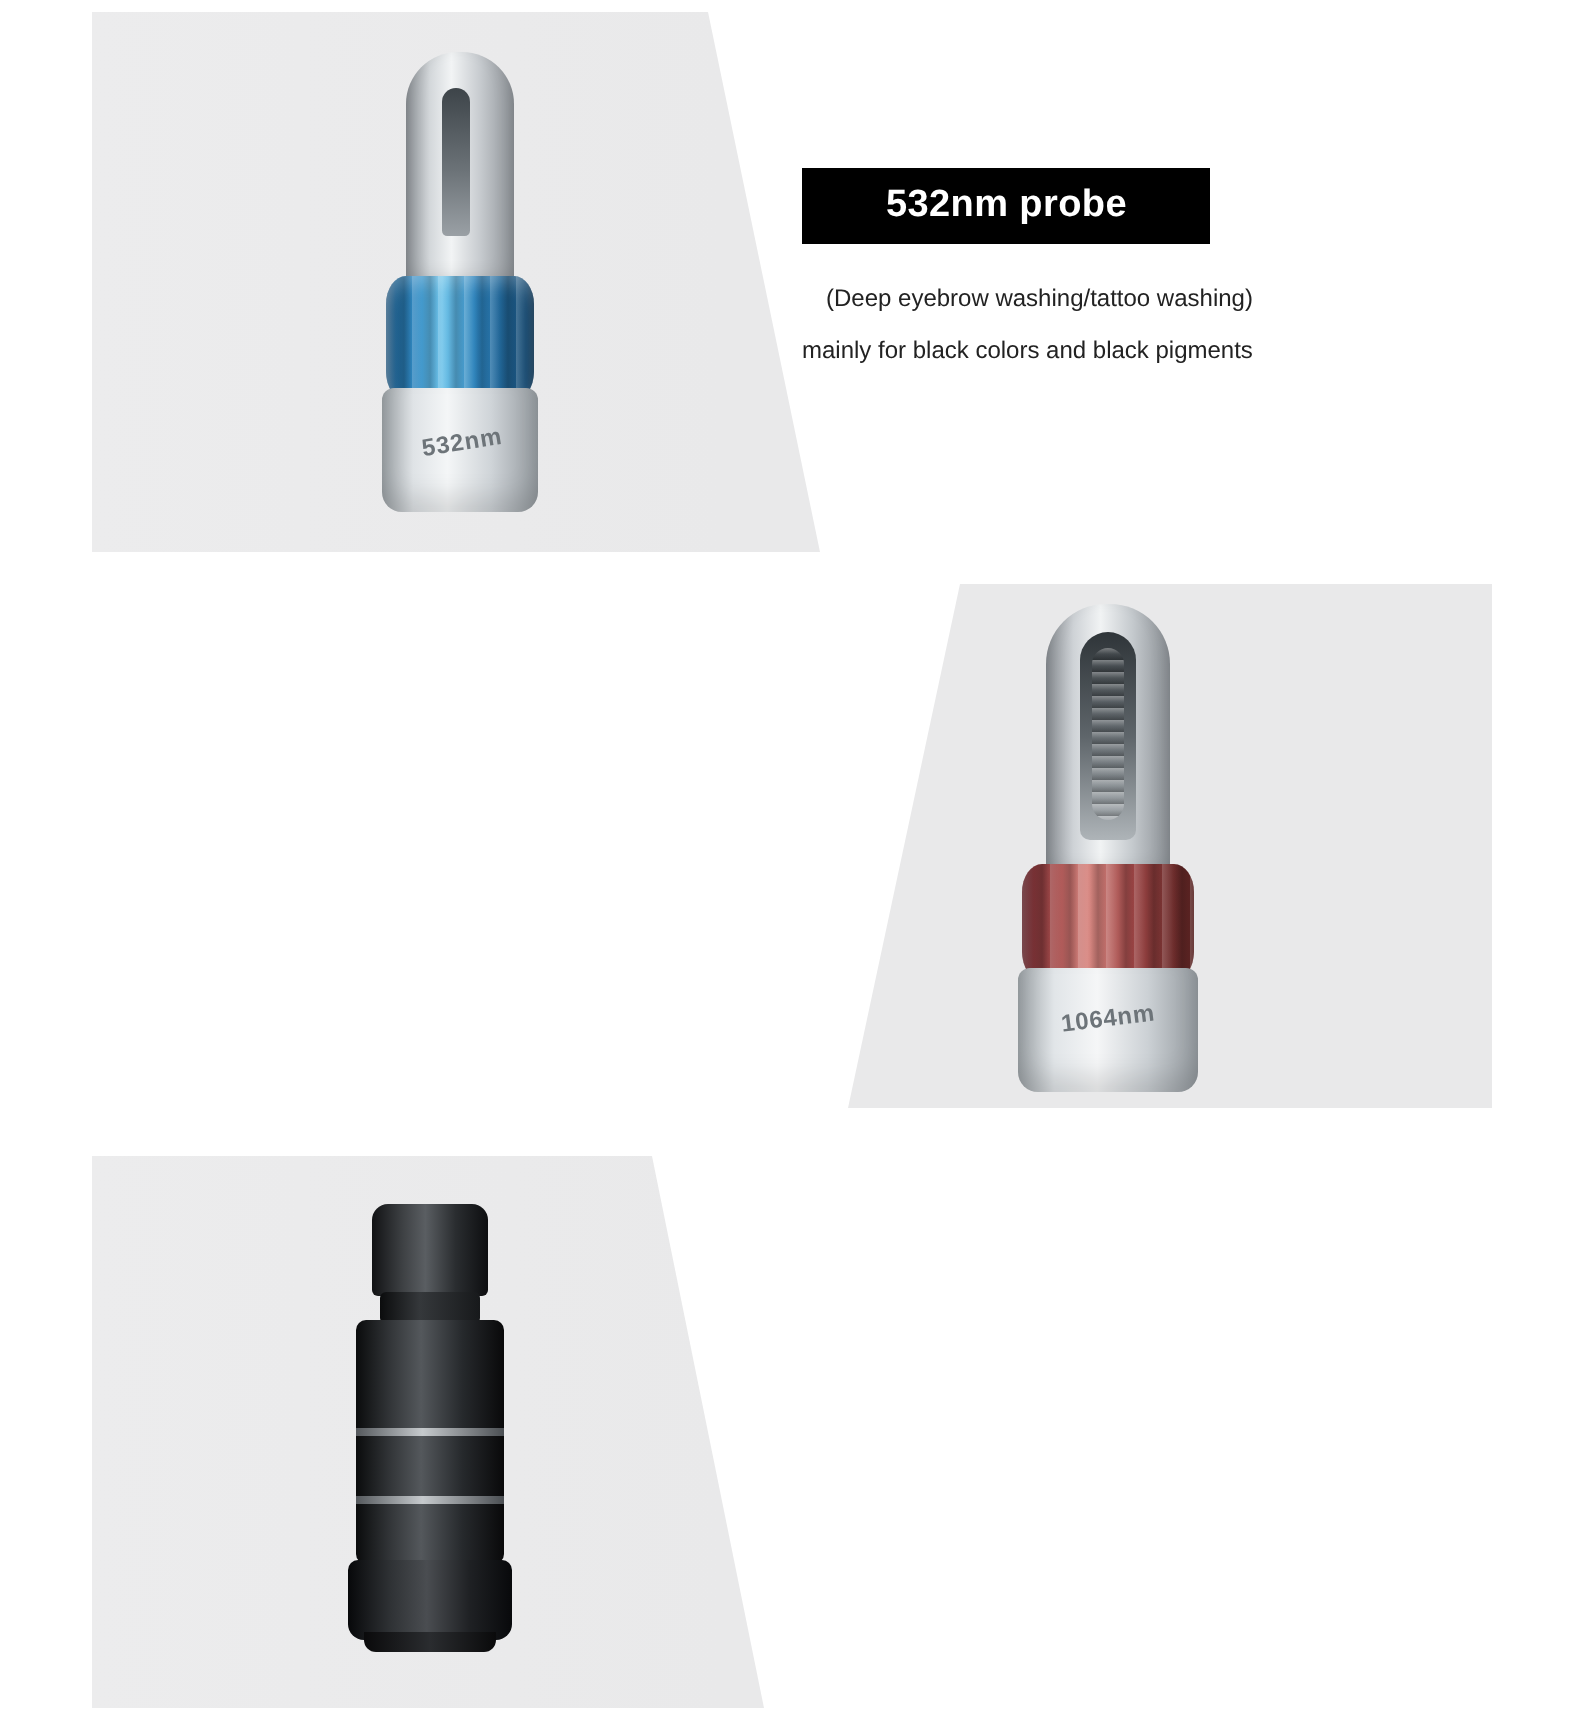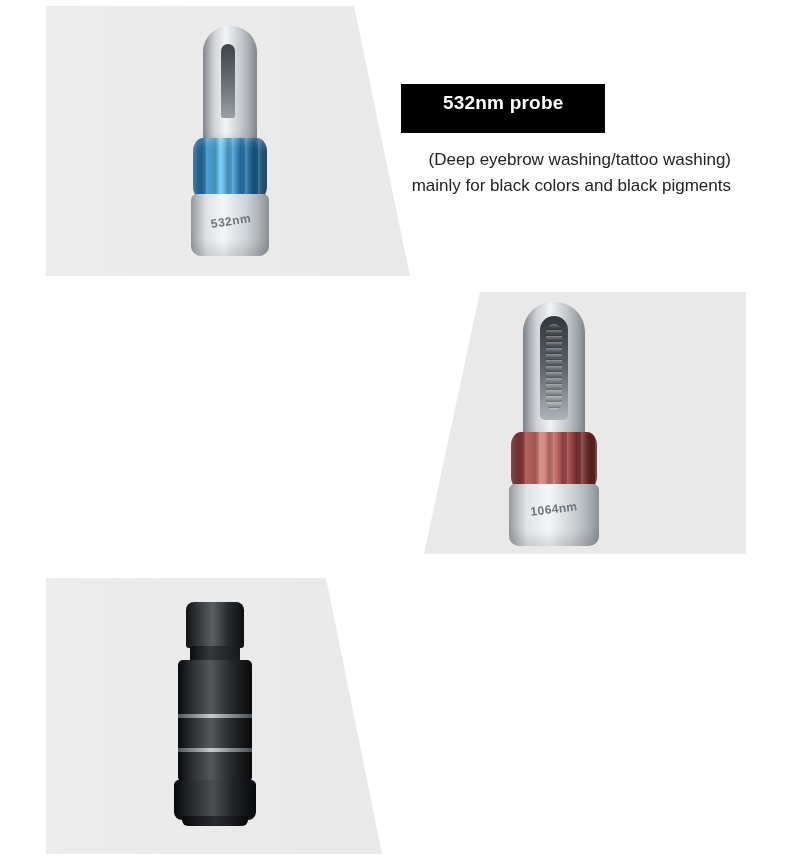--- a/index.html
+++ b/index.html
@@ -70,30 +70,29 @@
   }
   .tb-1 { left: 355px; top: 78px; width: 330px; }
 
   .title-bar {
     display: inline-block;
     background: #000000;
     color: #ffffff;
     font-size: 19px;
     font-weight: bold;
     letter-spacing: 0.2px;
-    padding: 8px 42px 19px 42px;
+    padding: 8px 42px 8px 42px;
     margin: 0 0 14px 0;
     white-space: nowrap;
   }
   .desc-line {
-    font-size: 17px;
+    font-size: 12px;
     color: #222222;
     line-height: 26px;
     white-space: nowrap;
-    text-align: right;
   }
   .desc-line.indent { padding-left: 12px; }
 
   
   .probe {
     position: absolute;
   }
 
   
   .probe-532 {

